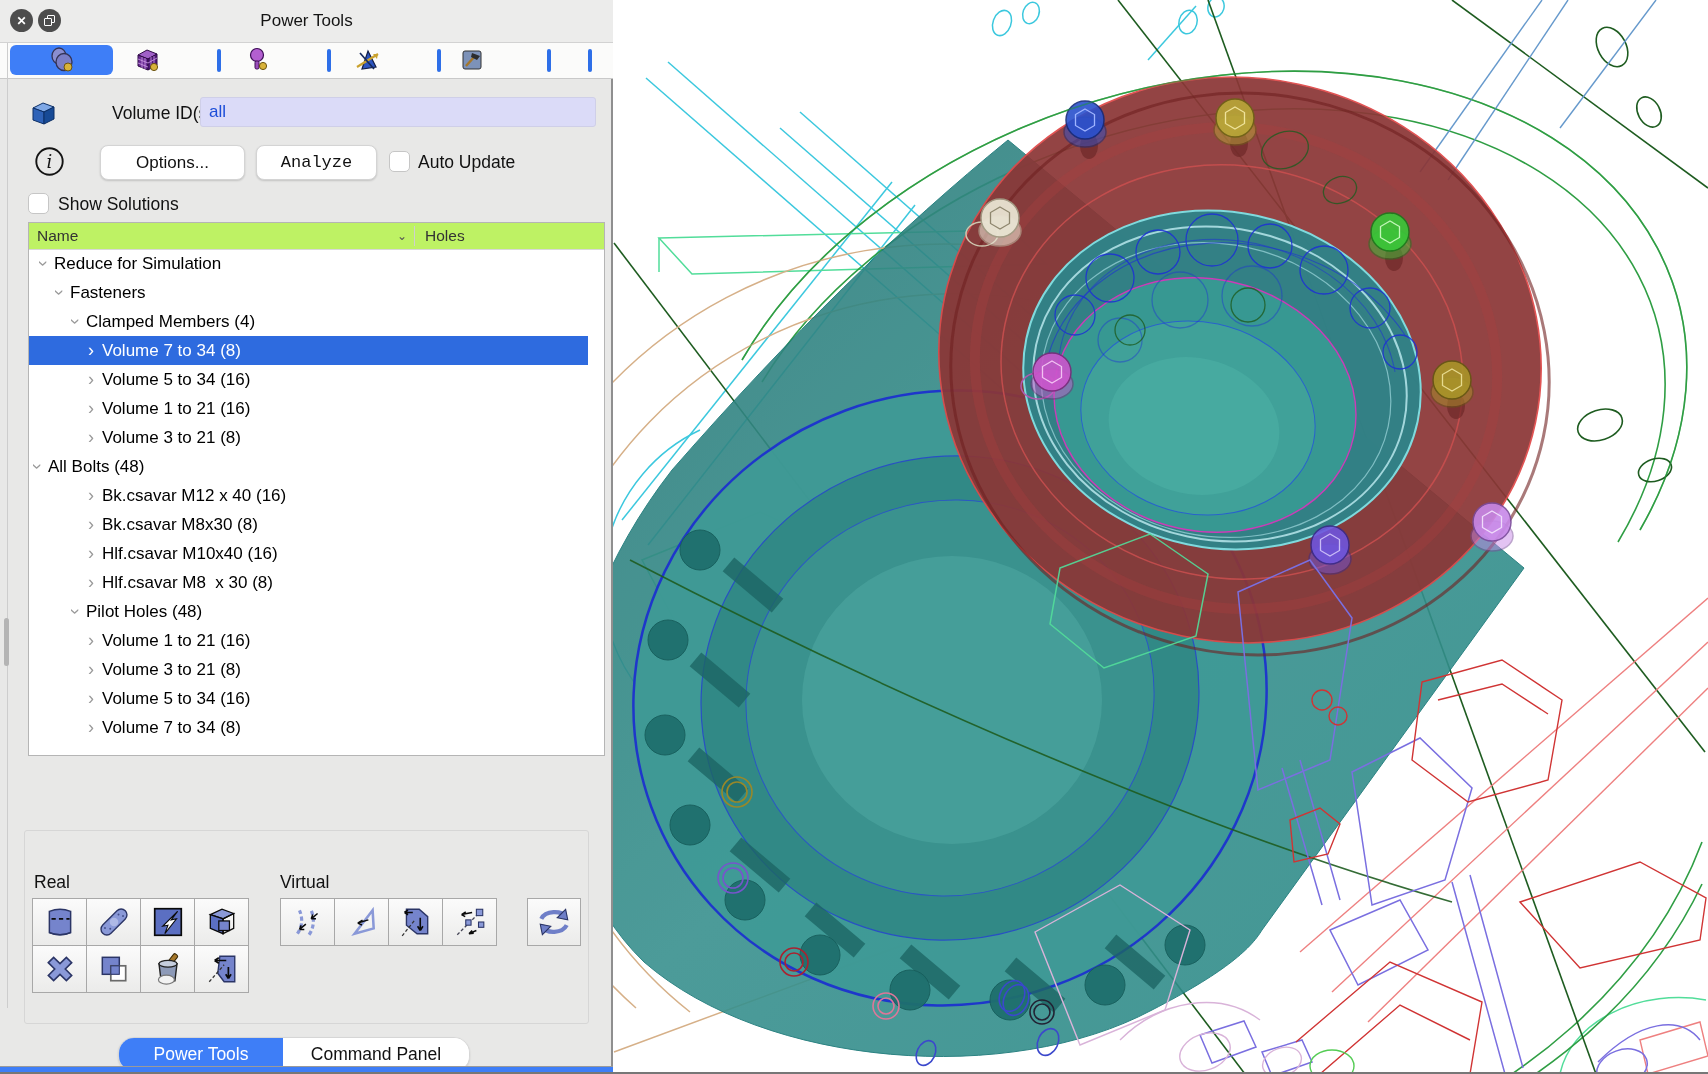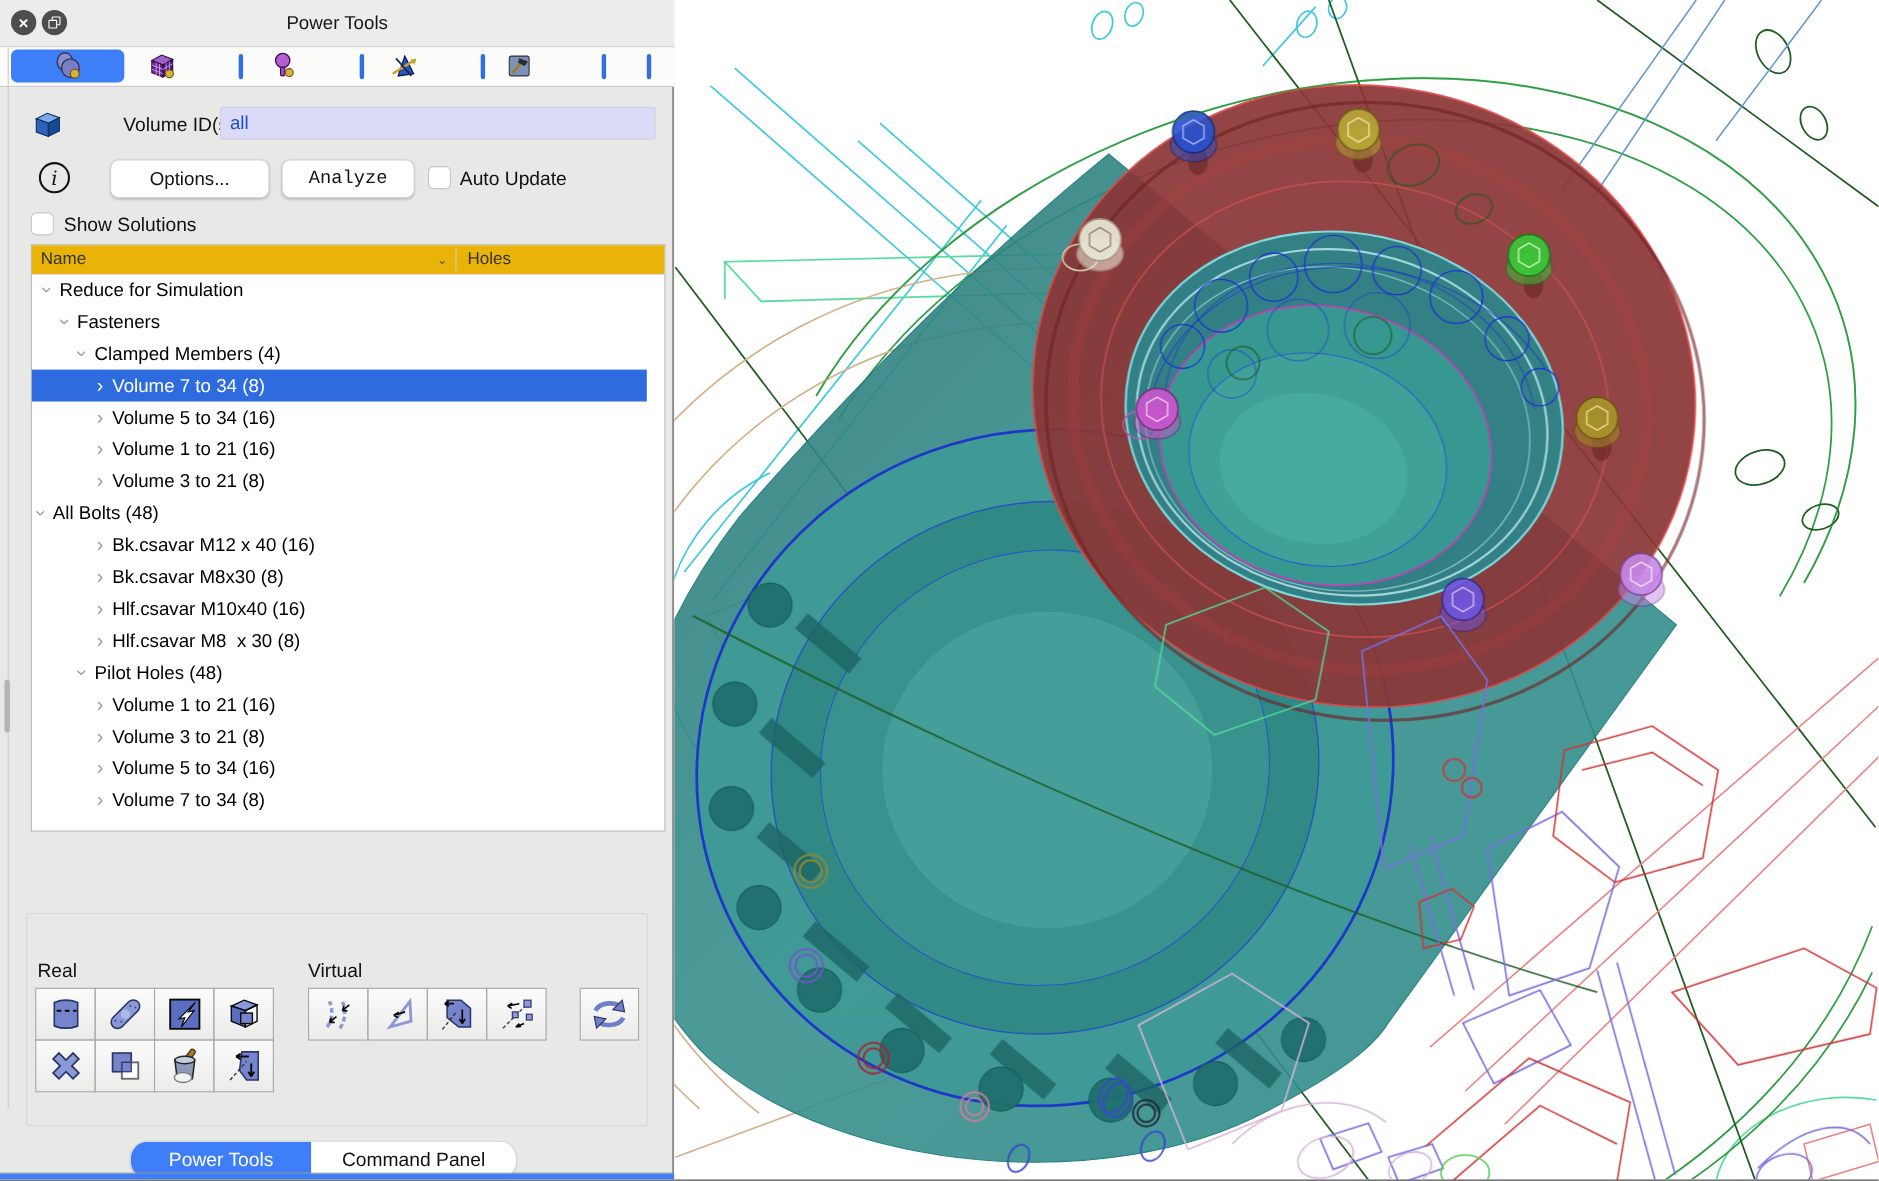--- a/index.html
+++ b/index.html
@@ -46,21 +46,21 @@
   .checkbox{width:21px;height:21px;background:#fff;border:1px solid #c6c6c6;
             border-radius:5px;box-sizing:border-box;cursor:pointer;}
   #chk-auto{left:389px;top:151px;}
   #lbl-auto{left:418px;top:152px;font-size:17.5px;color:#111;}
   #chk-show{left:28px;top:193px;}
   #lbl-show{left:58px;top:194px;font-size:17.5px;color:#111;}
 
   
   #tree{left:28px;top:222px;width:577px;height:534px;background:#fff;
         border:1px solid #b5b5b5;box-sizing:border-box;}
-  #tree-header{position:relative;height:26px;background:#eab308;border-bottom:1px solid #d8d8d8;
+  #tree-header{position:relative;height:26px;background:#bef264;border-bottom:1px solid #d8d8d8;
                font-size:15.5px;color:#333;}
   #col-name{position:absolute;left:8px;top:0;line-height:26px;}
   #col-sort{position:absolute;left:368px;top:0;line-height:26px;font-size:12px;color:#555;}
   #col-sep{position:absolute;left:385px;top:3px;width:1px;height:20px;background:#cfcfcf;}
   #col-data{position:absolute;left:396px;top:0;line-height:26px;}
   #tree-rows{position:absolute;left:0;top:26px;right:16px;}
   .trow{display:flex;align-items:center;height:29px;font-size:17px;color:#000;cursor:pointer;}
   .trow .chev{display:inline-block;width:16px;text-align:center;color:#9a9a9a;
               font-size:18px;line-height:29px;}
   .trow .chev.expanded{transform:rotate(90deg);}

